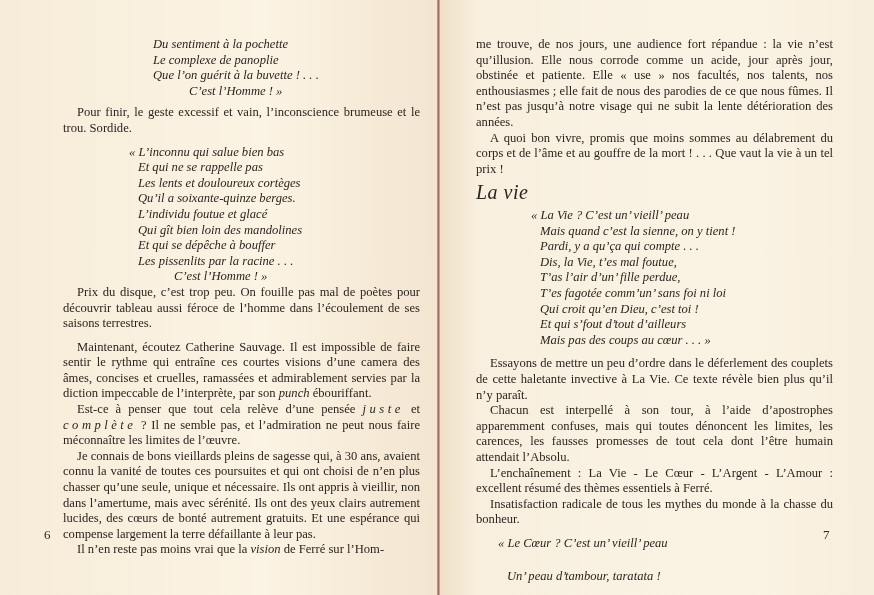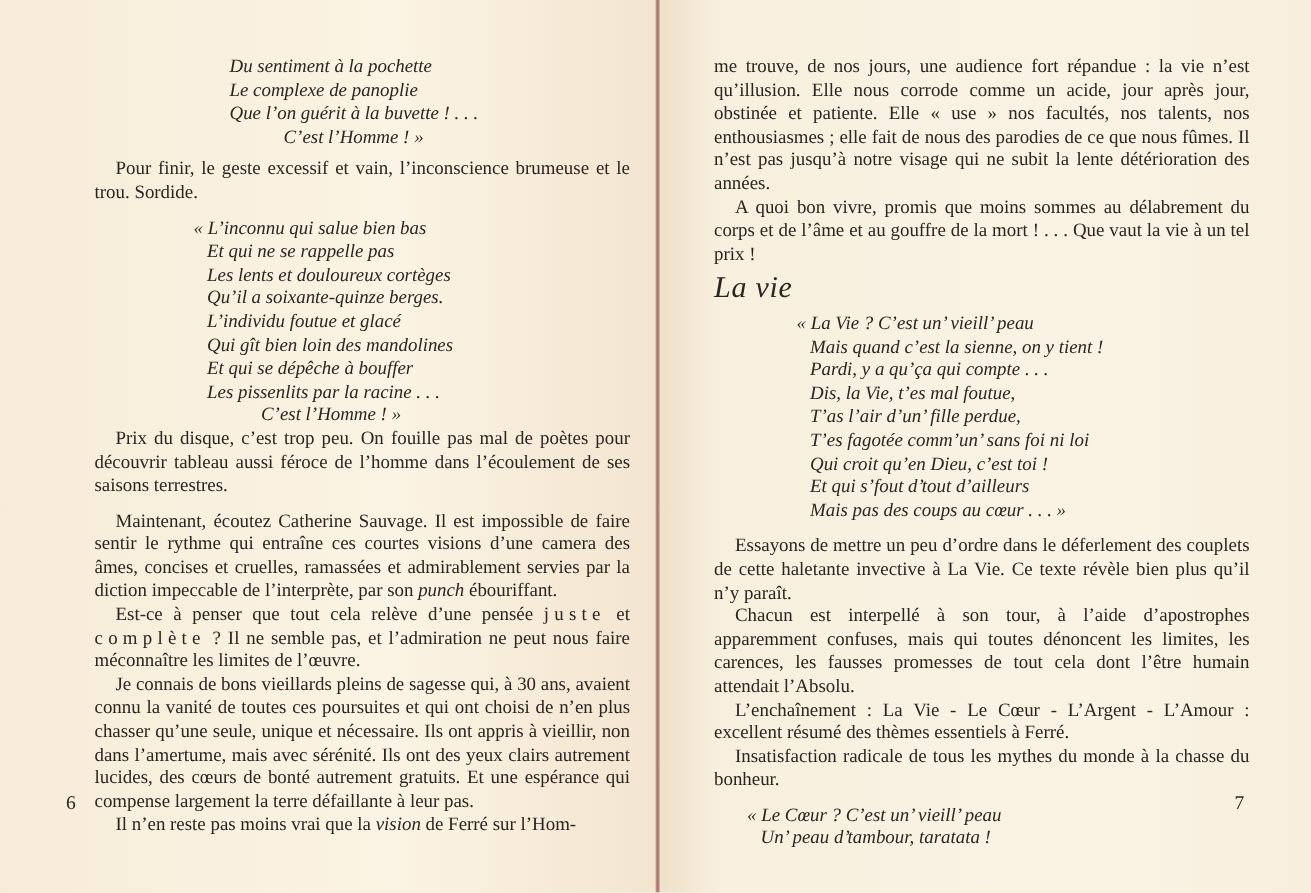--- a/index.html
+++ b/index.html
@@ -34,21 +34,21 @@
     p { margin: 0; text-indent: 14px; }
     p.noindent { text-indent: 0; }
     .verse {
       font-style: italic;
       text-align: left;
       margin: 0;
     }
     .verse div { white-space: nowrap; }
     .verse .last { padding-left: 38px; }
     em { font-style: italic; }
-    .spaced { letter-spacing: 3.5px; }
+    .spaced { letter-spacing: 3.5px; font-style: italic; }
     .pagenum {
       position: absolute; font-family: "Liberation Serif", serif;
       font-size: 13px; color: #2b2520;
     }
     .section-title {
       position: absolute; font-family: "Liberation Serif", serif;
       font-style: italic; font-size: 20px; color: #2b2520;
       letter-spacing: 0.5px;
     }
   </style>
@@ -109,19 +109,19 @@
         <div>Qui croit qu’en Dieu, c’est toi !</div>
         <div>Et qui s’fout d’tout d’ailleurs</div>
         <div>Mais pas des coups au cœur . . . »</div>
       </div>
       <p style="margin-top:8px;">Essayons de mettre un peu d’ordre dans le déferlement des couplets de cette haletante invective à La Vie. Ce texte révèle bien plus qu’il n’y paraît.</p>
       <p>Chacun est interpellé à son tour, à l’aide d’apostrophes apparemment confuses, mais qui toutes dénoncent les limites, les carences, les fausses promesses de tout cela dont l’être humain attendait l’Absolu.</p>
       <p>L’enchaînement : La Vie - Le Cœur - L’Argent - L’Amour : excellent résumé des thèmes essentiels à Ferré.</p>
       <p>Insatisfaction radicale de tous les mythes du monde à la chasse du bonheur.</p>
       <div class="verse" style="margin-left:22px; margin-top:8px;">
         <div>« Le Cœur ? C’est un’ vieill’ peau</div>
-        <div style="margin-left:9px;">Un’ peau d’tambour, taratata !</div>
+        <div style="margin-left:9px;margin-top:18px;">Un’ peau d’tambour, taratata !</div>
       </div>
     </div>
     <div class="pagenum" style="left:383px; top:527px;">7</div>
   </div>
 
 </div>
 
 </body></html>

